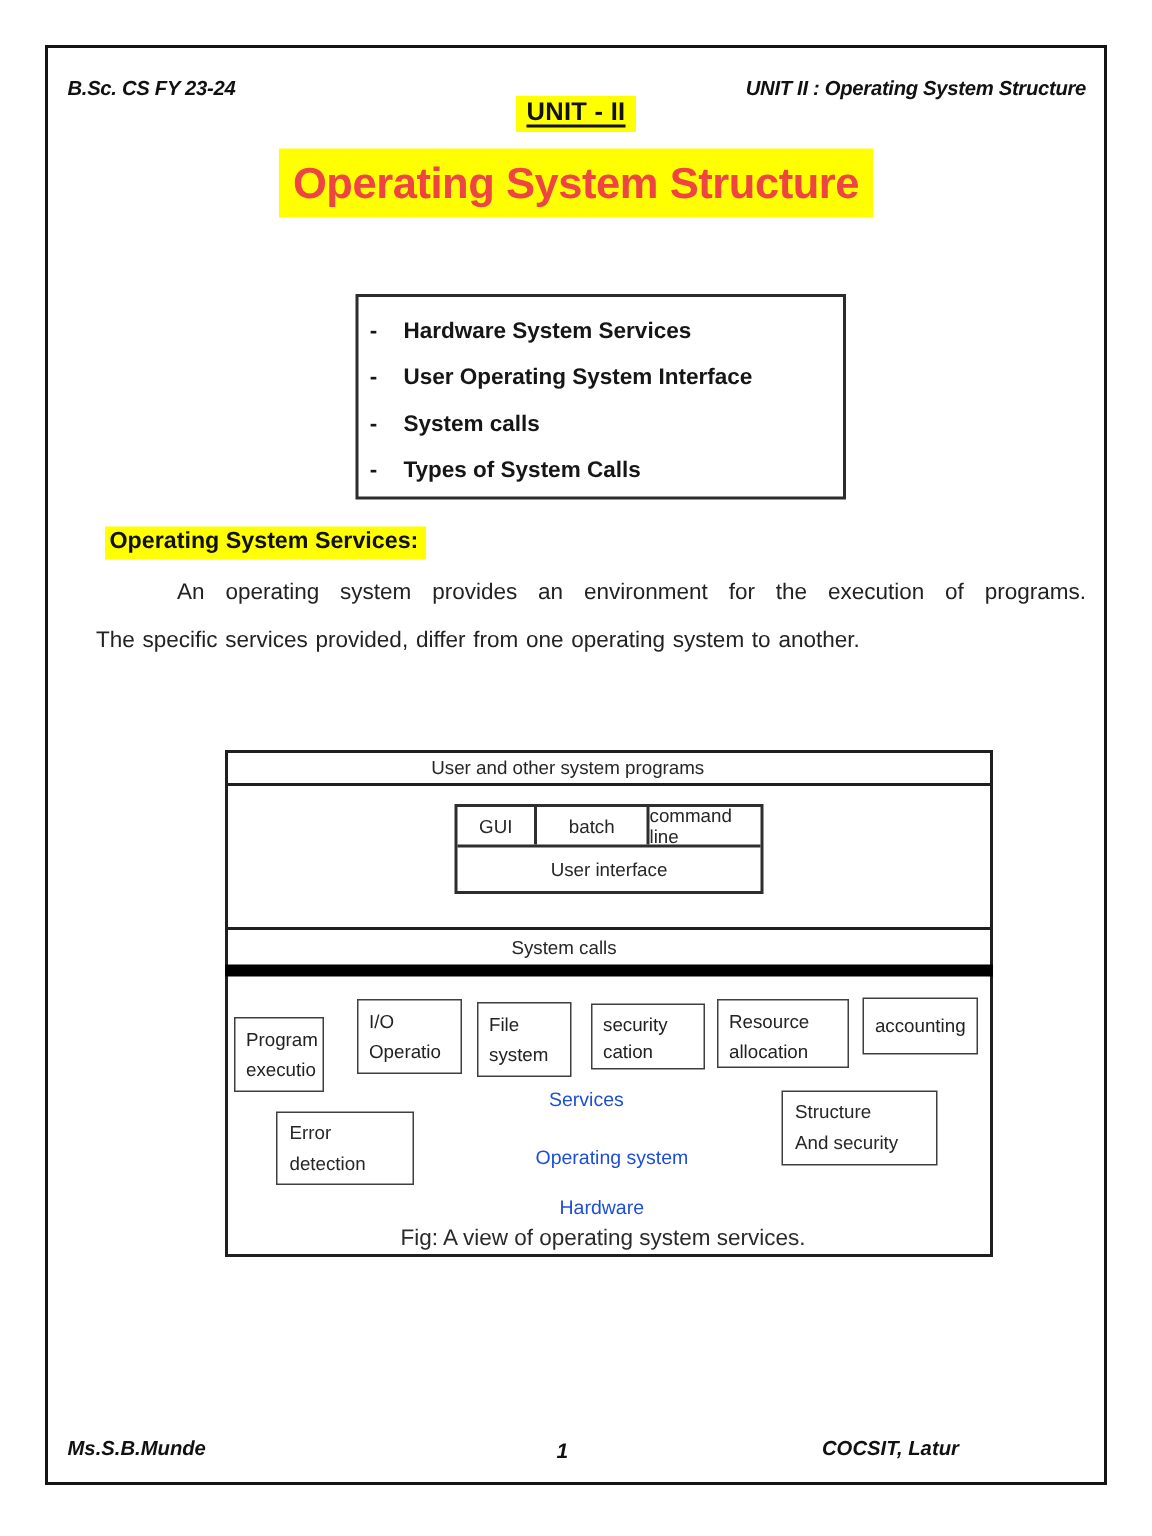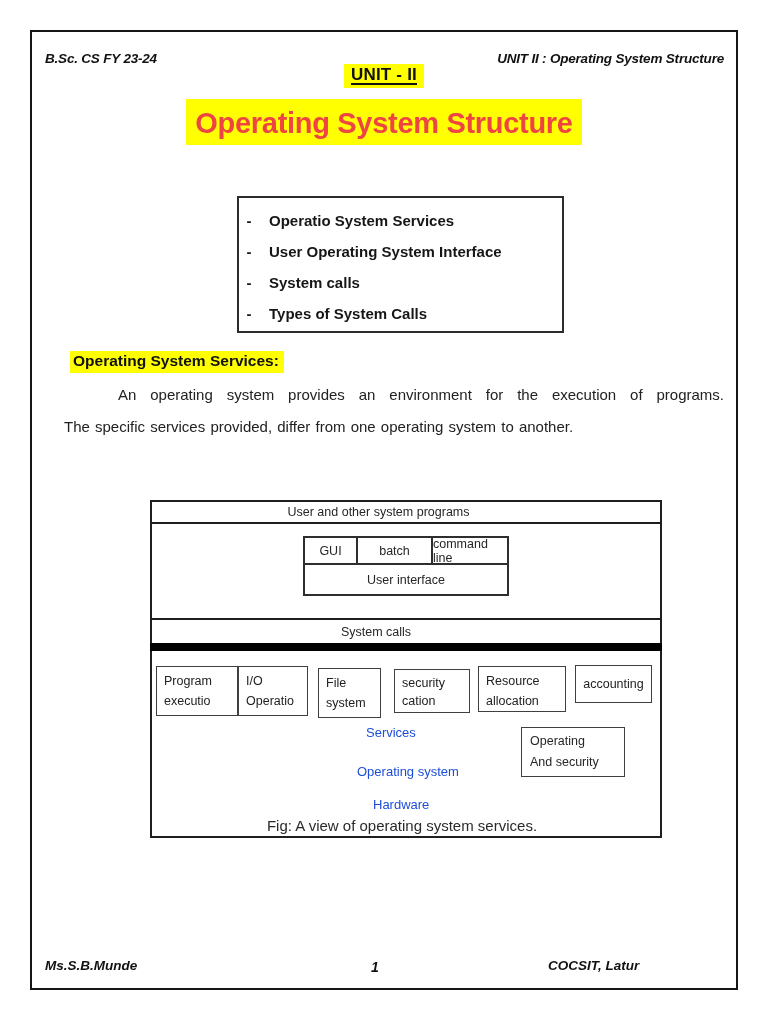--- a/index.html
+++ b/index.html
@@ -80,21 +80,21 @@
     position: absolute; left: 0; right: 0; top: 116px; height: 25px;
     border-top: 2px solid #1f1f1f;
     display: flex; align-items: center; justify-content: center;
     padding-right: 60px;
   }
   .thick-bar { position: absolute; left: -2px; right: -2px; top: 141px; height: 8px; background: #000; }
   .svc-box {
     position: absolute; border: 1.5px solid #3f3f3f; background: #fff;
     padding: 4px 7px; line-height: 20px; color: #222;
   }
-  .svc-1 { left: 4px;   top: 164px; width: 82px; height: 50px; }
+  .svc-1 { left: 4px;   top: 176px; width: 60px; height: 50px; }
   .svc-2 { left: 86px;  top: 164px; width: 70px; height: 50px; }
   .svc-3 { left: 166px; top: 166px; width: 63px; height: 50px; }
   .svc-4 { left: 242px; top: 167px; width: 76px; height: 44px; line-height: 18px; }
   .svc-5 { left: 326px; top: 164px; width: 88px; height: 46px; }
   .svc-6 { left: 423px; top: 163px; width: 77px; height: 38px;
            display: flex; align-items: center; justify-content: center; padding: 0; }
   .diag-label { position: absolute; font-size: 13px; color: #1d4ed8; white-space: nowrap; }
   .lbl-services { left: 214px; top: 223px; }
   .lbl-os { left: 205px; top: 262px; }
   .lbl-hw { left: 221px; top: 295px; }
@@ -130,21 +130,21 @@
   <span>UNIT - II</span>
 </div>
 
 <div class="main-title-row">
   <span>Operating System Structure</span>
 </div>
 
 <div class="topics-box">
   <div class="topic-item">
     <span class="topic-dash">-</span>
-    <span class="topic-label">Operatio System Services</span>
+    <span class="topic-label">Hardware System Services</span>
   </div>
   <div class="topic-item">
     <span class="topic-dash">-</span>
     <span class="topic-label">User Operating System Interface</span>
   </div>
   <div class="topic-item">
     <span class="topic-dash">-</span>
     <span class="topic-label">System calls</span>
   </div>
   <div class="topic-item">
@@ -194,23 +194,27 @@
   <div class="svc-box svc-5">
     <div>Resource</div>
     <div>allocation</div>
   </div>
   <div class="svc-box svc-6">
     <div>accounting</div>
   </div>
 
   <div class="diag-label lbl-services">Services</div>
 
+  <div class="err-box">
+    <div>Error</div>
+    <div>detection</div>
+  </div>
 
   <div class="prot-box">
-    <div>Operating</div>
+    <div>Structure</div>
     <div>And security</div>
   </div>
 
   <div class="diag-label lbl-os">Operating system</div>
   <div class="diag-label lbl-hw">Hardware</div>
 </div>
 
 <div class="caption">Fig: A view of operating system services.</div>
 
 <div class="ftr ftr-left">Ms.S.B.Munde</div>

